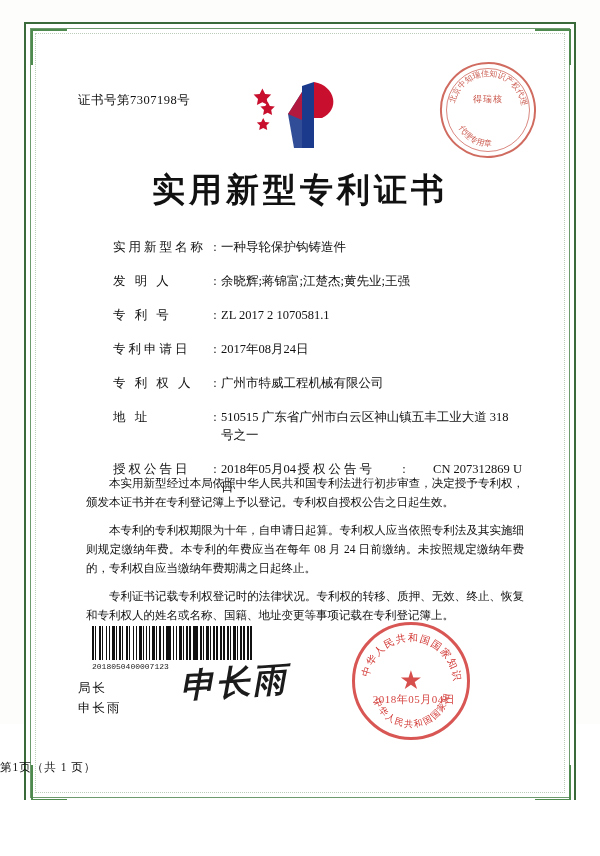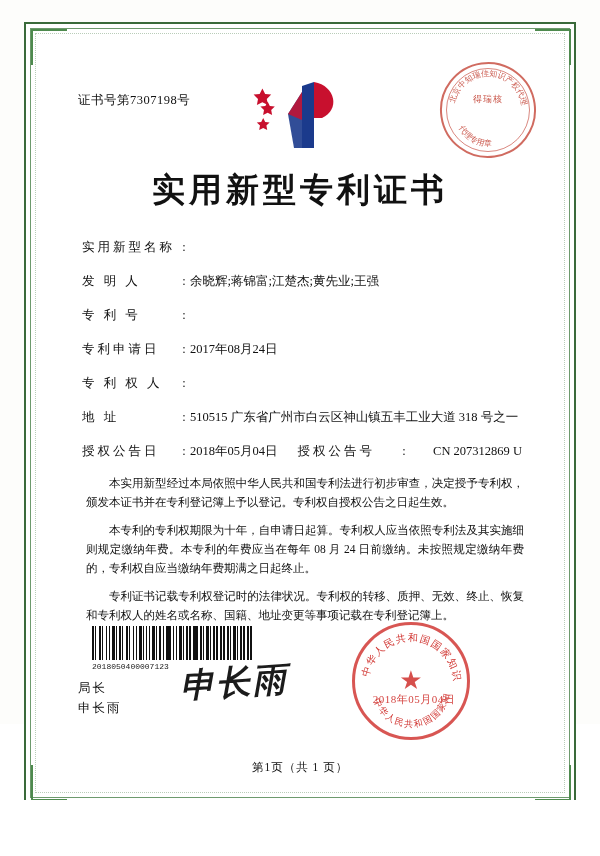--- a/index.html
+++ b/index.html
@@ -133,20 +133,21 @@
     margin-bottom: 16px;
     font-size: 12.5px;
     line-height: 18px;
     color: #111;
   }
   .field-label {
     width: 96px;
     flex: 0 0 96px;
     letter-spacing: 3px;
     white-space: nowrap;
+    margin-left: 31px;
   }
   .field-colon {
     flex: 0 0 12px;
     text-align: center;
   }
   .field-value {
     flex: 1 1 auto;
   }
   .field-row.two-col .field-value { max-width: 212px; }
   .field-right {
@@ -248,21 +249,20 @@
     font-size: 11px;
     color: #d0312d;
     opacity: 0.9;
     letter-spacing: 0.5px;
   }
 
   
   .page-footer {
     position: absolute;
     left: 0; right: 0; top: 760px;
-    text-align: center;
     font-size: 11.5px;
     color: #111;
     letter-spacing: 1px;
   }
 
   
   .scan-strip {
     position: absolute;
     left: 0; top: 800px;
     width: 600px; height: 56px;
@@ -312,42 +312,45 @@
     <div class="ctr">得瑞核</div>
   </div>
 
   <div class="title">实用新型专利证书</div>
 
   <div class="fields">
 
     <div class="field-row">
       <div class="field-label">实用新型名称</div>
       <div class="field-colon">:</div>
+      <div class="field-value">一种导轮保护钩铸造件</div>
     </div>
 
     <div class="field-row">
       <div class="field-label">发 明 人</div>
       <div class="field-colon">:</div>
       <div class="field-value">余晓辉;蒋锦富;江楚杰;黄先业;王强</div>
     </div>
 
     <div class="field-row">
       <div class="field-label">专 利 号</div>
       <div class="field-colon">:</div>
+      <div class="field-value">ZL 2017 2 1070581.1</div>
     </div>
 
     <div class="field-row">
       <div class="field-label">专利申请日</div>
       <div class="field-colon">:</div>
       <div class="field-value">2017年08月24日</div>
     </div>
 
     <div class="field-row">
       <div class="field-label">专 利 权 人</div>
       <div class="field-colon">:</div>
+      <div class="field-value">广州市特威工程机械有限公司</div>
     </div>
 
     <div class="field-row">
       <div class="field-label">地 址</div>
       <div class="field-colon">:</div>
       <div class="field-value">510515 广东省广州市白云区神山镇五丰工业大道 318 号之一</div>
     </div>
 
     <div class="field-row two-col">
       <div class="field-label">授权公告日</div>

